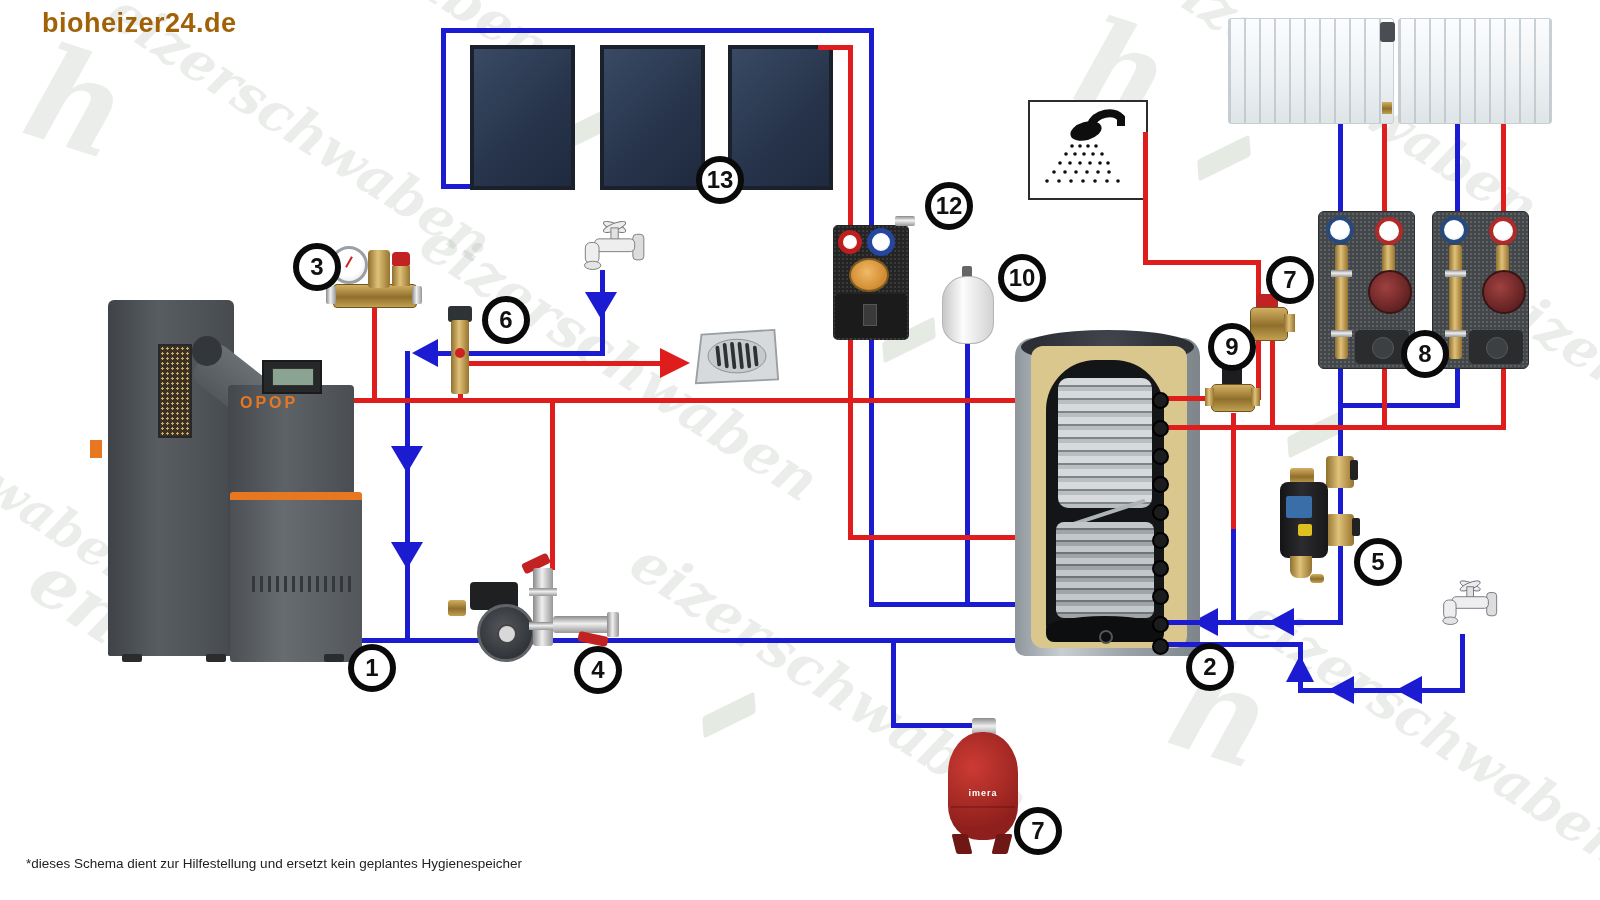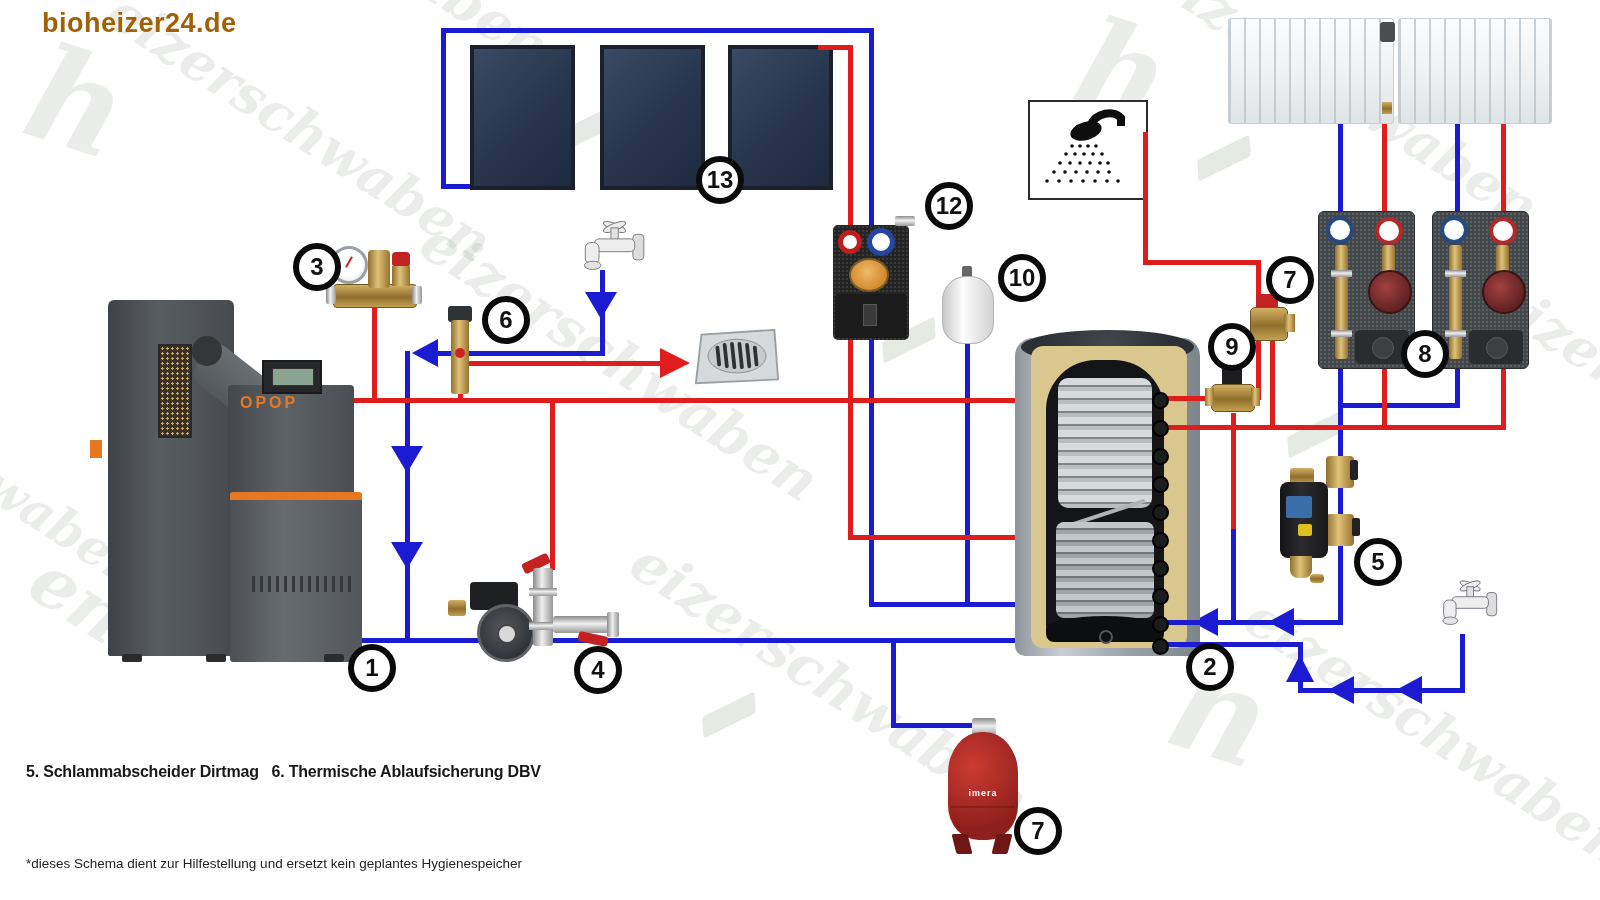--- a/index.html
+++ b/index.html
@@ -361,17 +361,16 @@
 <div class="num" style="left:1401px;top:330px;">8</div>
 <div class="num" style="left:1208px;top:323px;">9</div>
 <div class="num" style="left:1266px;top:256px;">7</div>
 <div class="num" style="left:998px;top:254px;">10</div>
 <div class="num" style="left:925px;top:182px;">12</div>
 <div class="num" style="left:696px;top:156px;">13</div>
 
 <div class="txt" style="left:42px;top:8px;font:600 27px 'Liberation Sans',sans-serif;color:#a16207;letter-spacing:.5px;">bioheizer24.de</div>
 
 <div class="txt" style="left:26px;top:726px;">
-  <div class="legend-line">5. Schlammabscheider Dirtmag   6. Thermische Ablaufsicherung DBV</div>
   
   
 </div>
 <div class="txt" style="left:26px;top:856px;font:400 13.5px 'Liberation Sans',sans-serif;color:#222;">*dieses Schema dient zur Hilfestellung und ersetzt kein geplantes Hygienespeicher</div>
 
 </body></html>

